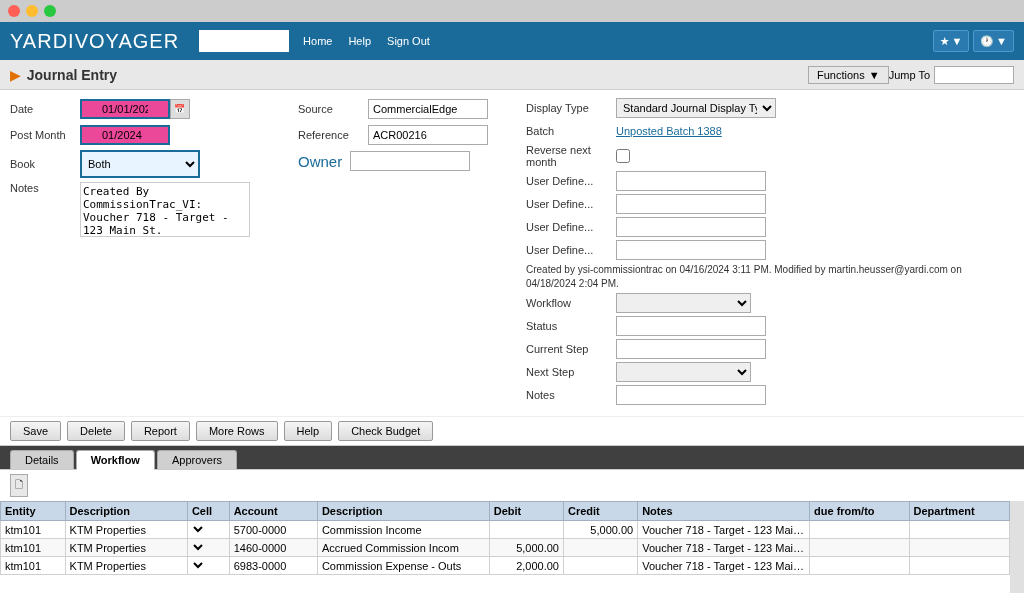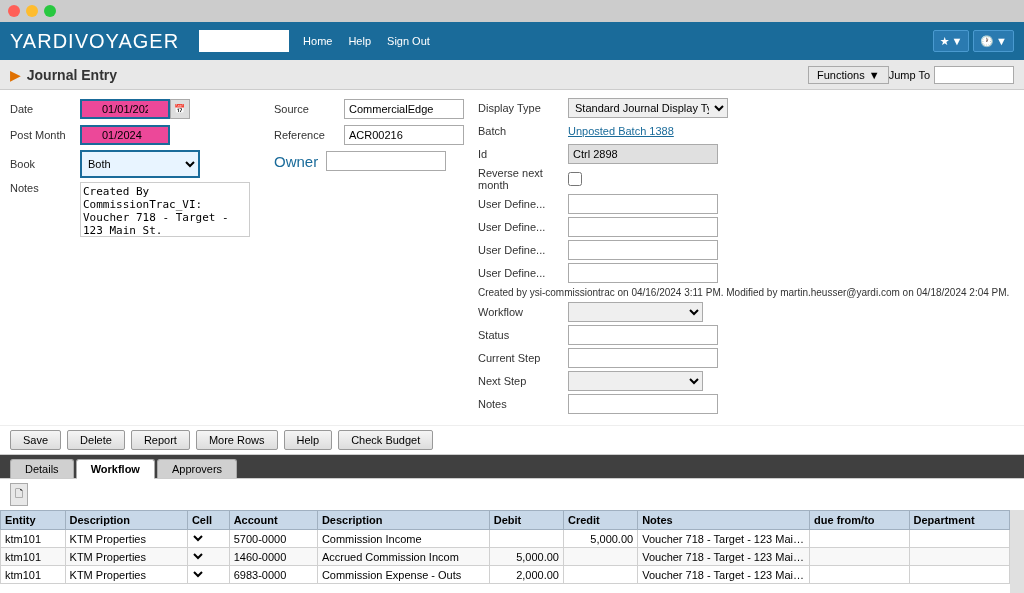--- a/index.html
+++ b/index.html
@@ -24,21 +24,21 @@
 
     
     .page-header { background: #e8e8e8; border-bottom: 1px solid #ccc; height: 30px; display: flex; align-items: center; padding: 0 10px; }
     .page-arrow { color: #e07000; font-size: 14px; margin-right: 6px; }
     .page-title { font-size: 14px; font-weight: bold; color: #333; flex: 1; }
     .functions-btn { background: #e8e8e8; border: 1px solid #aaa; padding: 2px 8px; font-size: 11px; cursor: pointer; display: flex; align-items: center; gap: 4px; margin-left: 160px; }
     .jump-to-label { font-size: 11px; margin-left: auto; margin-right: 4px; }
     .jump-to-input { border: 1px solid #aaa; height: 18px; width: 80px; font-size: 11px; }
 
     
-    .main-content { background: white; padding: 8px 10px; display: flex; gap: 4px; }
+    .main-content { background: white; padding: 8px 10px; display: flex; gap: 28px; }
 
     
     .form-left { flex: 0 0 260px; }
     .form-row { display: flex; align-items: center; margin-bottom: 4px; min-height: 22px; }
     .form-label { font-size: 11px; color: #333; width: 70px; flex-shrink: 0; }
     .form-input { border: 2px solid #1a6b9a; height: 20px; padding: 0 20px; font-size: 11px; background: #ec4899; }
     .form-input-date { width: 90px; }
     .date-btn { background: #ddd; border: 1px solid #aaa; height: 20px; width: 20px; font-size: 9px; cursor: pointer; display: flex; align-items: center; justify-content: center; }
     .form-select { border: 2px solid #1a6b9a; height: 28px; padding: 0 2px; font-size: 11px; background: #e8f4ff; width: 120px; }
     .notes-area { border: 1px solid #ccc; width: 170px; height: 55px; font-size: 11px; padding: 2px; resize: none; background: white; }
@@ -171,24 +171,20 @@
   <div class="form-right">
     <div class="right-row">
       <span class="right-label">Display Type</span>
       <select class="right-select" style="width:160px;">
         <option>Standard Journal Display Typ</option>
       </select>
     </div>
     <div class="right-row">
       <span class="right-label">Batch</span>
       <span class="batch-link">Unposted Batch 1388</span>
-    </div>
-    <div class="right-row">
-      <span class="right-label">Id</span>
-      <input class="right-input" type="text" value="Ctrl 2898" style="background: rgb(224, 224, 224);">
     </div>
     <div class="right-row">
       <span class="right-label">Reverse next month</span>
       <input type="checkbox" class="checkbox" style="">
     </div>
     <div class="right-row">
       <span class="right-label">User Define...</span>
       <input class="right-input" type="text" value="" style="">
     </div>
     <div class="right-row">

